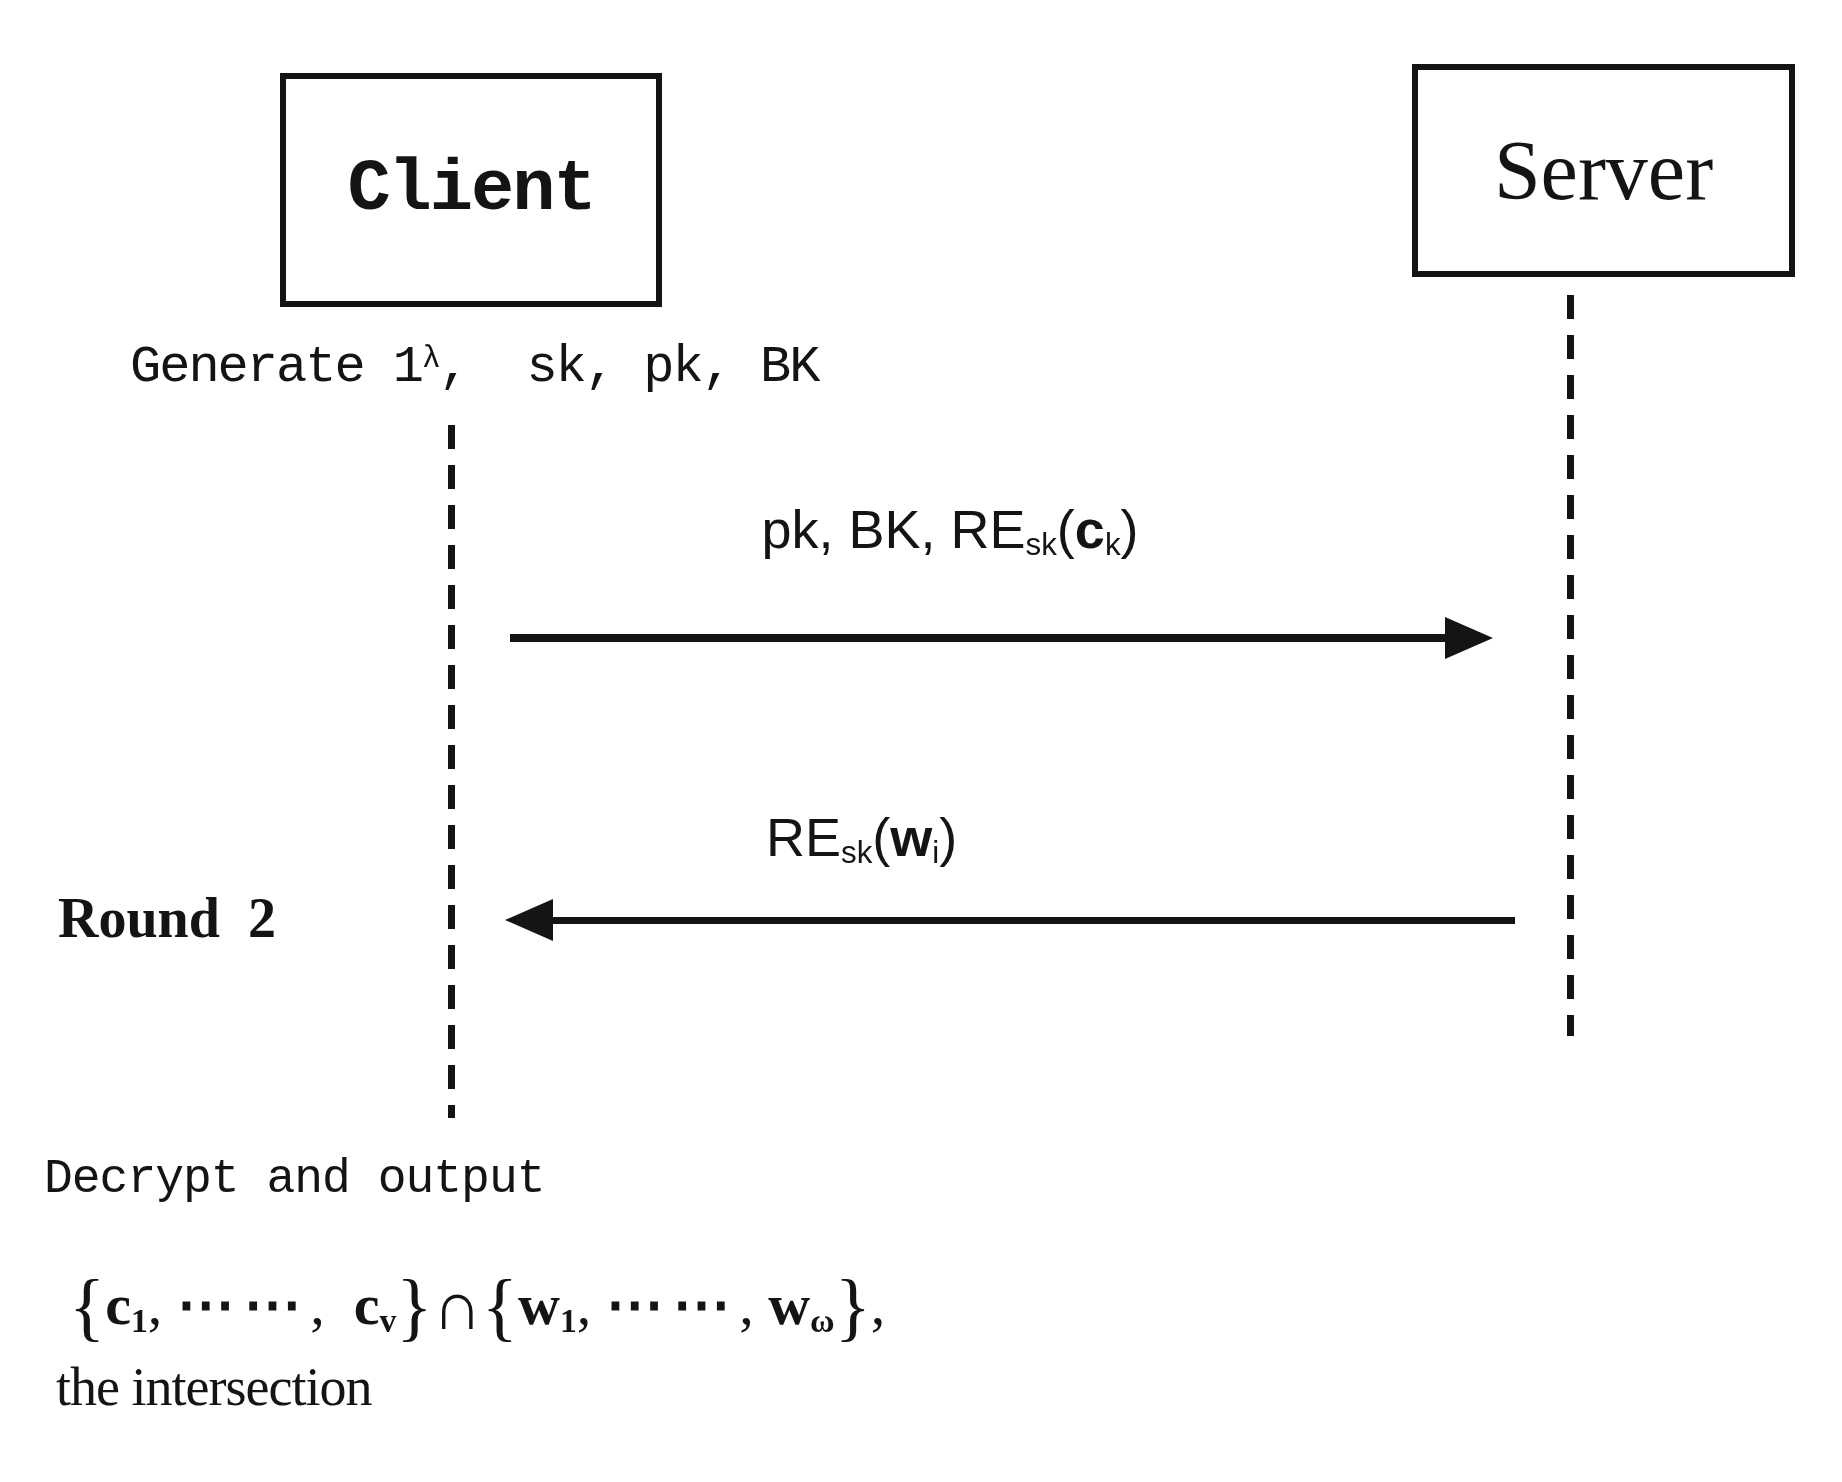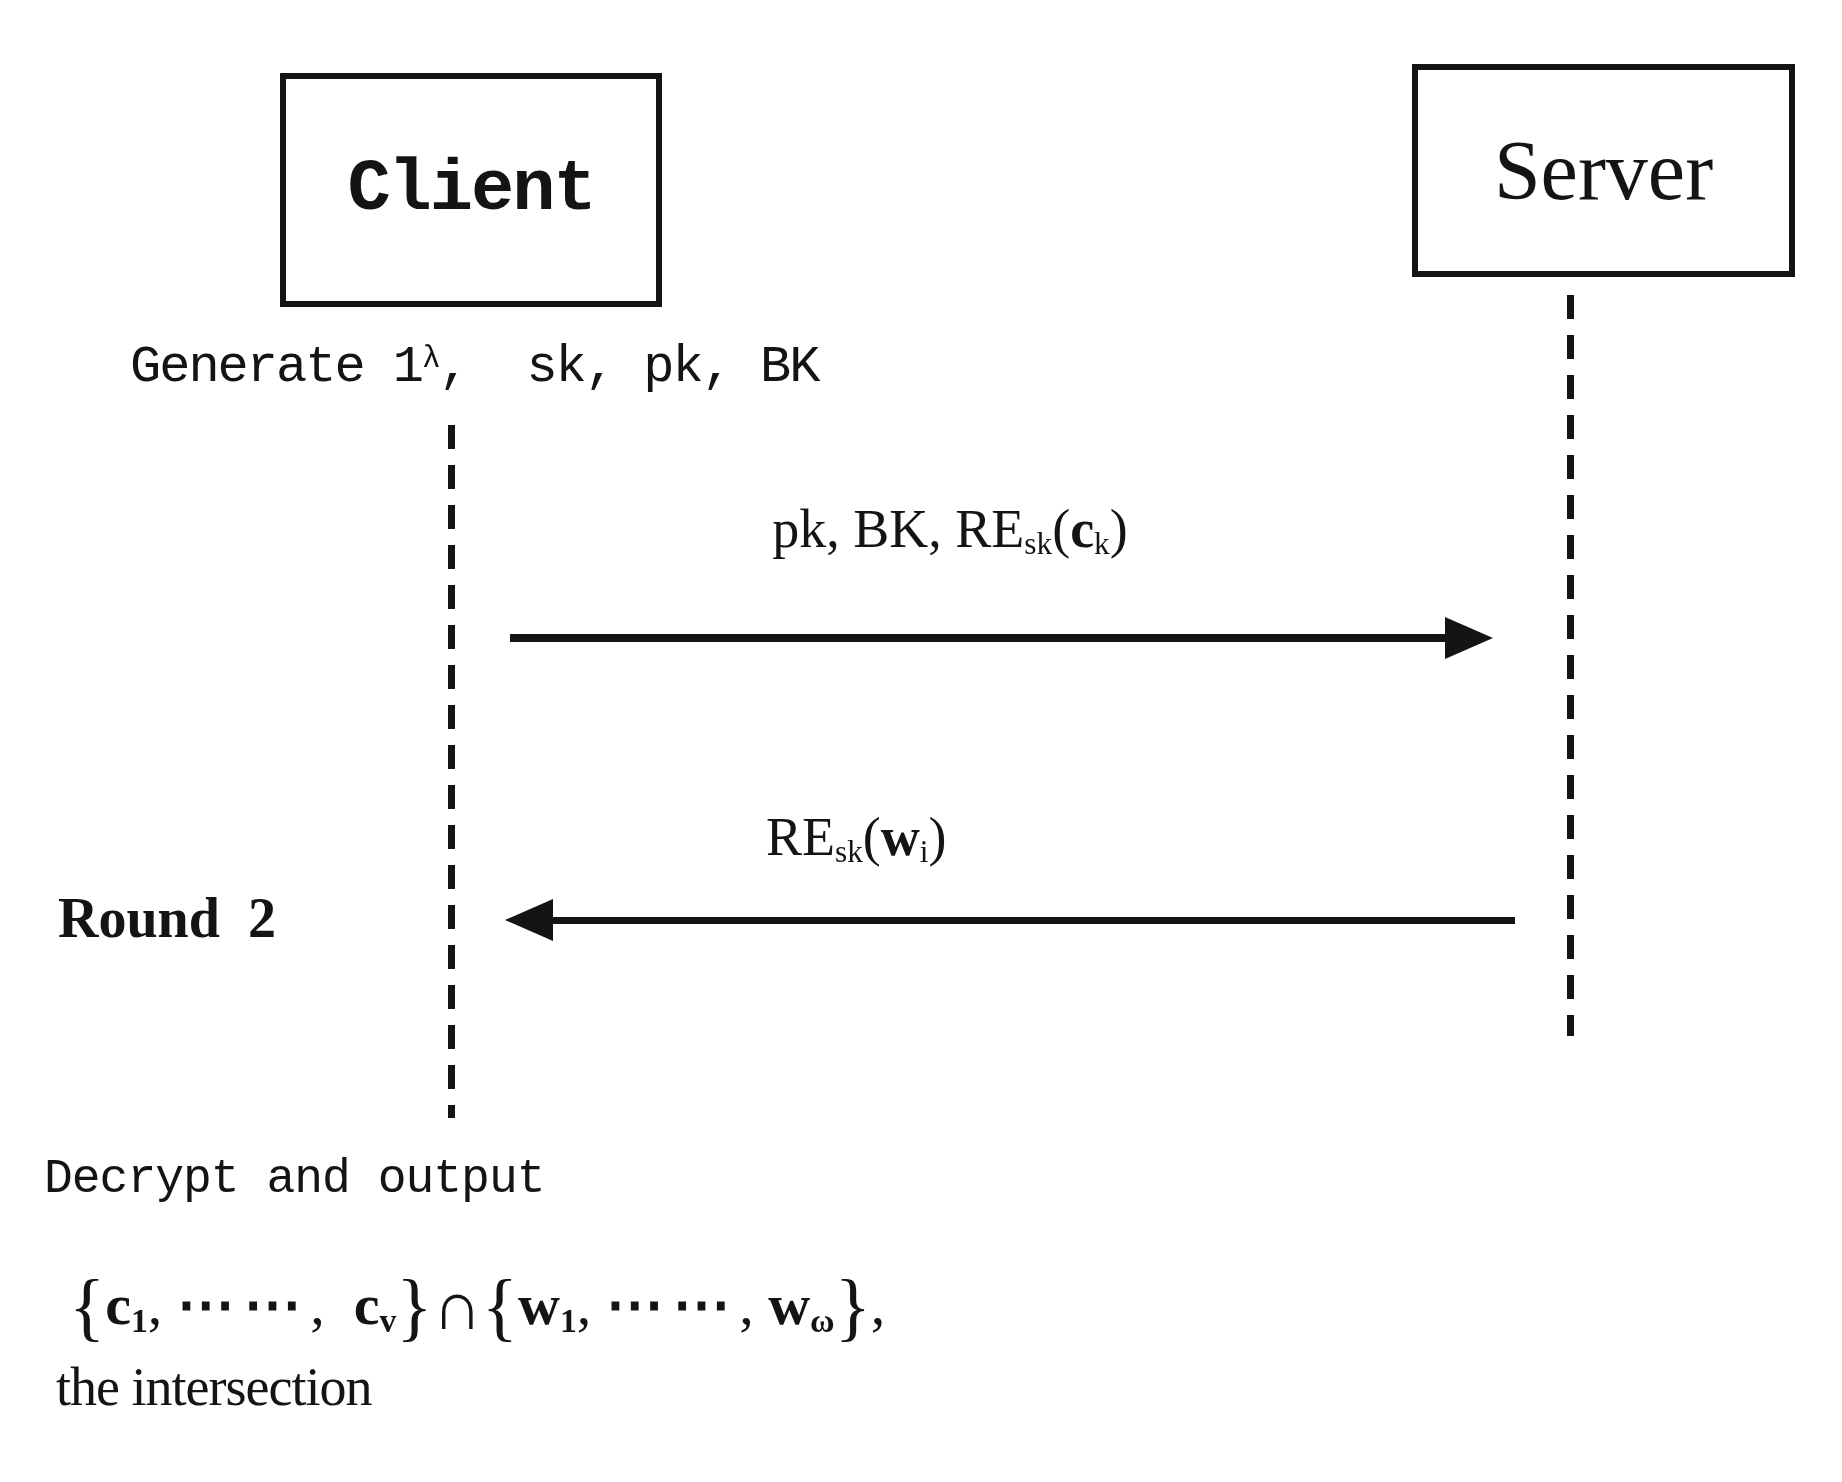--- a/index.html
+++ b/index.html
@@ -47,21 +47,21 @@
     position:absolute;left:58px;
     font-size:56px;font-weight:bold;word-spacing:0.25em;
     font-family:"Liberation Serif","DejaVu Serif",serif;
     white-space:pre;
   }
   #round1-label{top:603px;}
   #round2-label{top:886px;}
   .msg-label{
     position:absolute;
     font-size:54px;
-    font-family:Liberation Serif, serif;
+    font-family:Liberation Sans, sans-serif;
     white-space:pre;
   }
   #round1-message{left:460px;width:980px;top:498px;text-align:center;}
   #round2-message{left:766px;top:806px;}
   .arrow-line{position:absolute;background:var(--ink,#141414);}
   #round1-arrow-line{left:510px;top:634px;width:940px;height:8px;}
   #round2-arrow-line{left:548px;top:917px;width:967px;height:7px;}
   .arrowhead{position:absolute;width:0;height:0;}
   #round1-arrowhead{
     left:1445px;top:617px;

